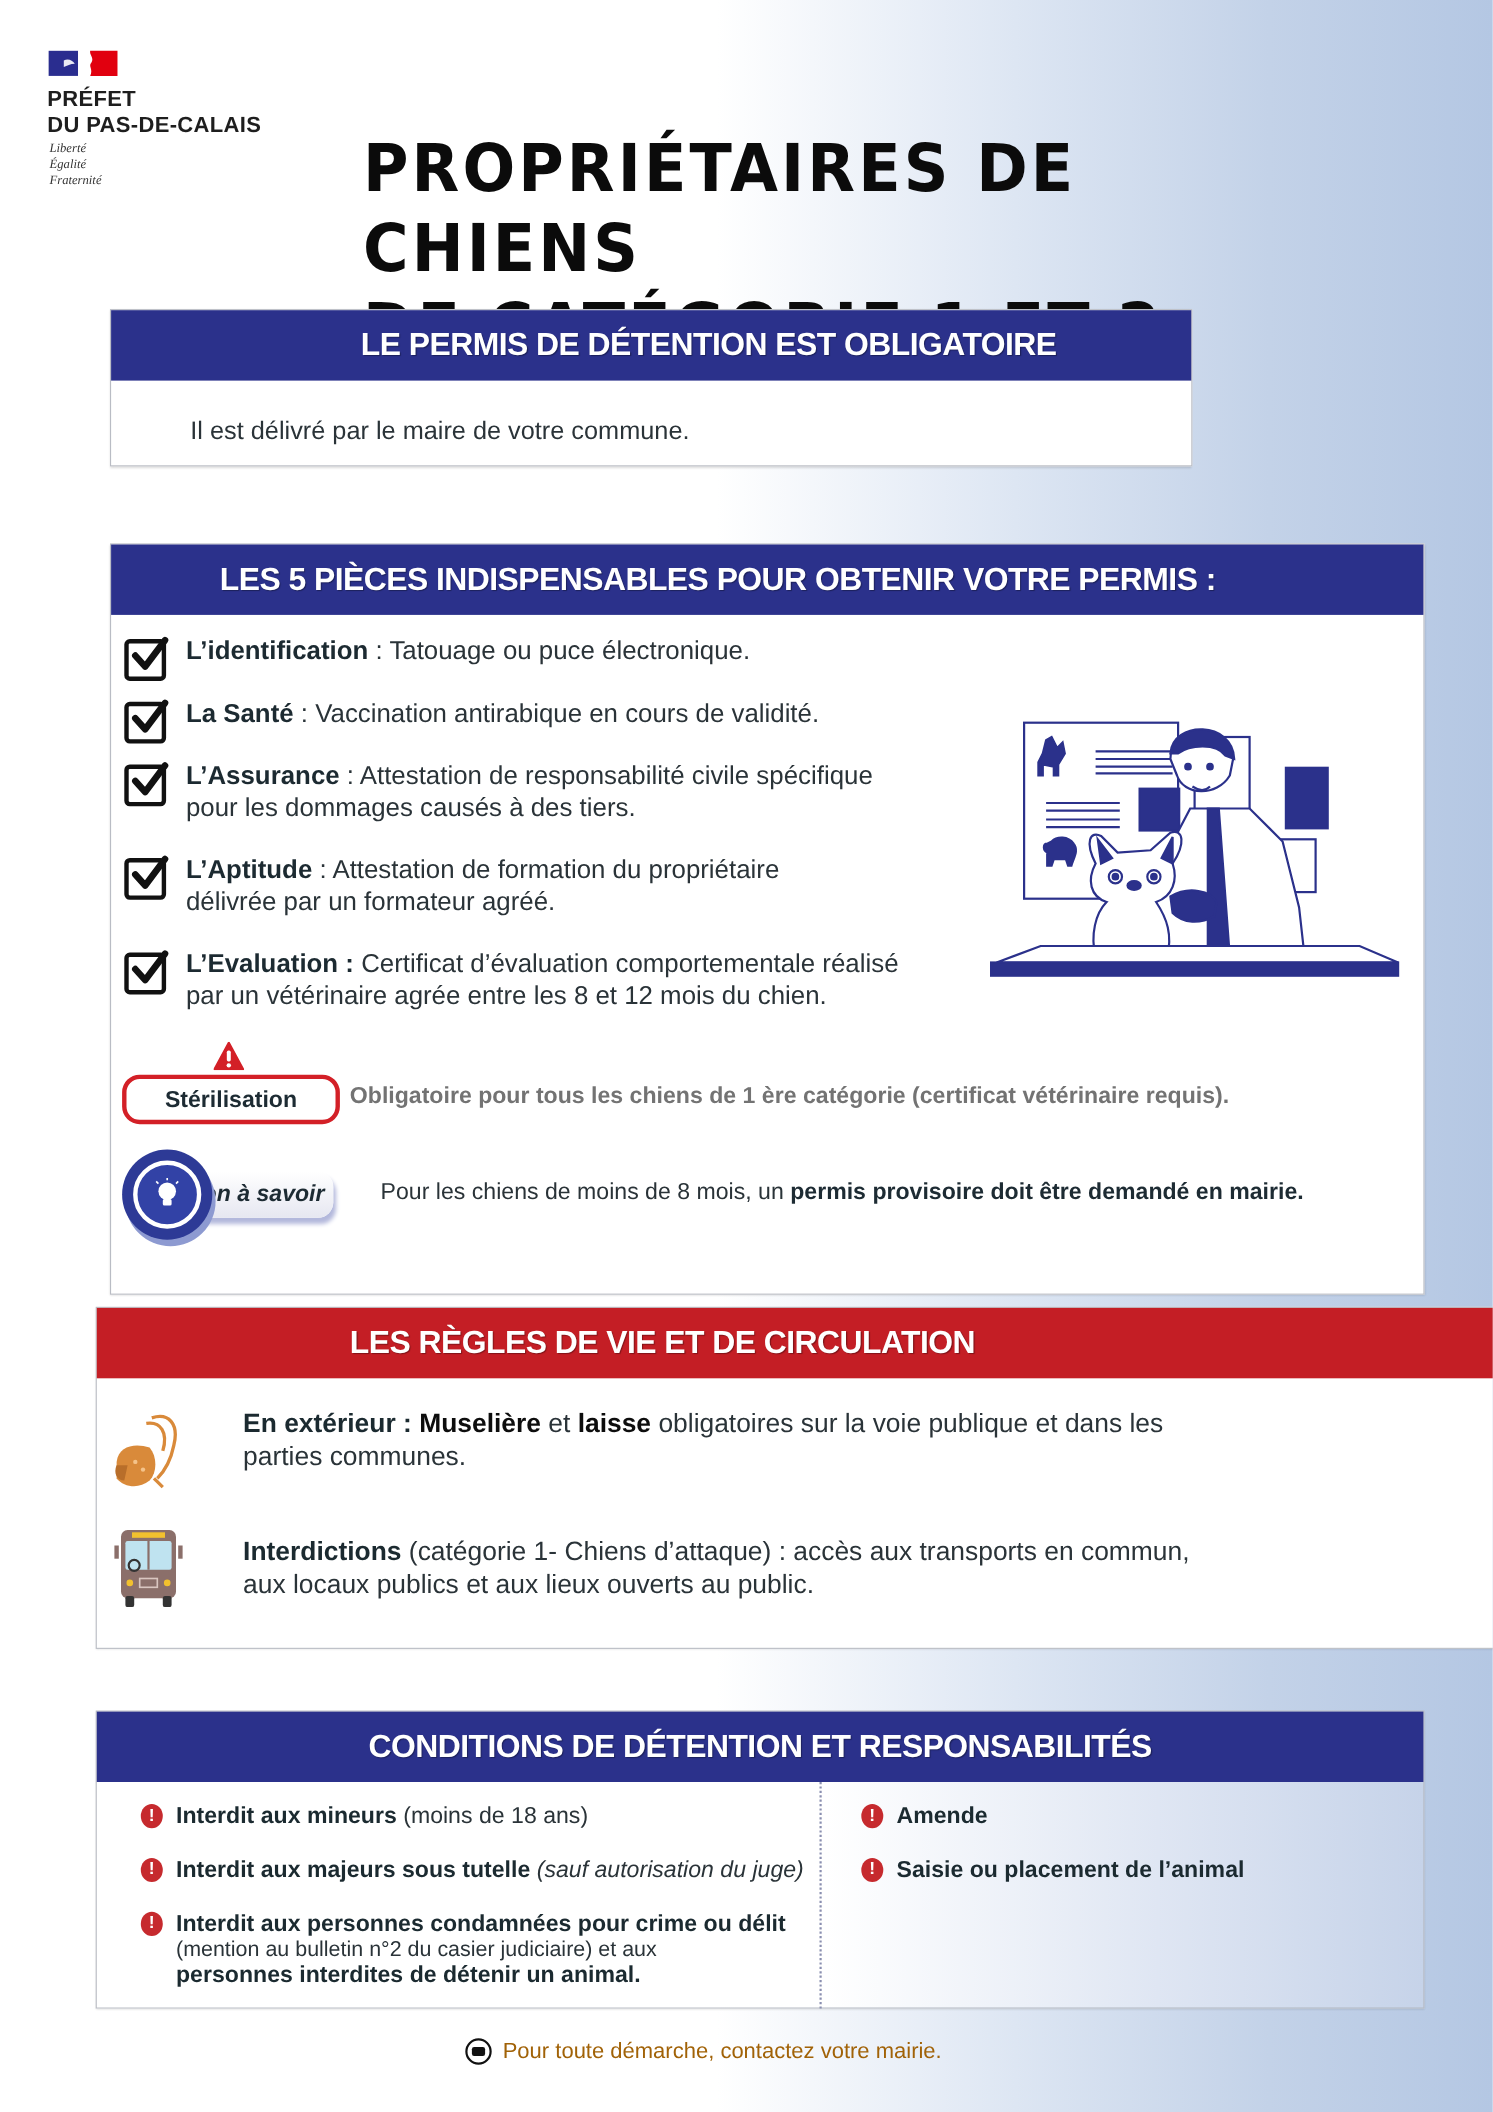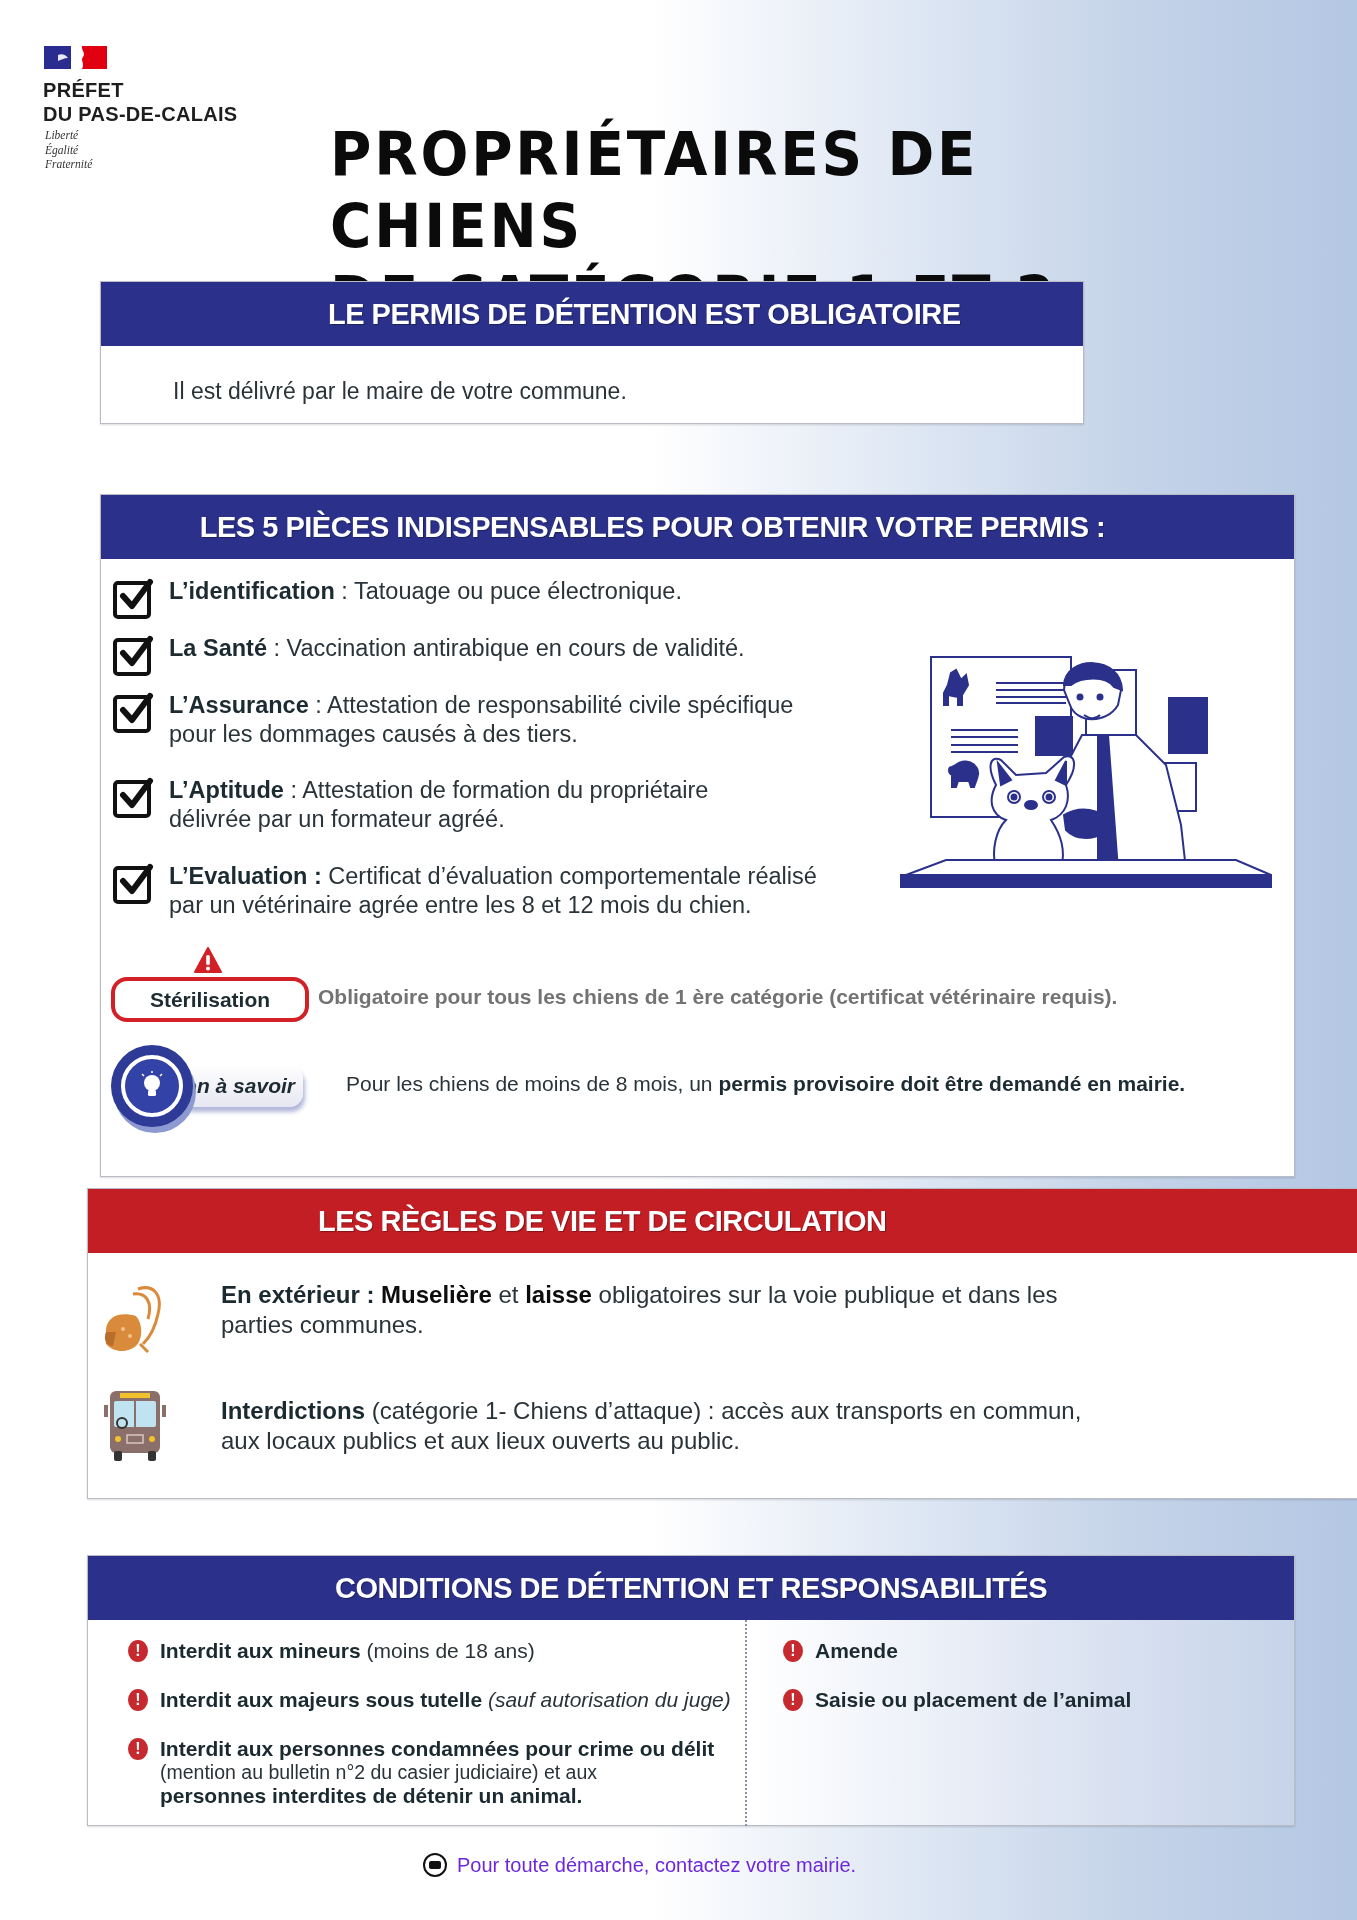--- a/index.html
+++ b/index.html
@@ -96,21 +96,21 @@
   .b4 .box-header span { }
   .divider { position: absolute; left: 657px; top: 64px; height: 206px; border-left: 2px dotted #8a8fb0; }
   .cond-item { position: absolute; display: flex; font-size: 21px; line-height: 25px; color: #2a3338; }
   .cond-item b { color: #1b2a30; }
   .excl {
     flex: none; width: 20px; height: 22px; border-radius: 50%; background: #c62a2e;
     color: #fff; font-weight: bold; font-size: 16px; line-height: 22px; text-align: center;
     margin-right: 12px; margin-top: 2px;
   }
 
-  .footer { position: absolute; left: 423px; top: 1853px; display: flex; align-items: center; font-size: 20px; color: #6d28d9; }
+  .footer { position: absolute; left: 423px; top: 1853px; display: flex; align-items: center; font-size: 20px; color: #a16207; }
   .footer-icon { width: 24px; height: 24px; border: 2.5px solid #111; border-radius: 50%; display:flex; align-items:center; justify-content:center; margin-right: 10px; }
   .footer-icon i { display:block; width: 12px; height: 8px; background: #111; border-radius: 2px; }
 </style>
 </head>
 <body>
 
 <div class="abs logo-flag">
   <svg width="63" height="23" viewBox="0 0 63 23">
     <rect x="0" y="0" width="27" height="23" fill="#2a2d8f"></rect>
     <path d="M27 0 L35 0 C33 4 36 7 33 10 C31 12 36 15 33 23 L27 23 Z" fill="#ffffff"></path>

